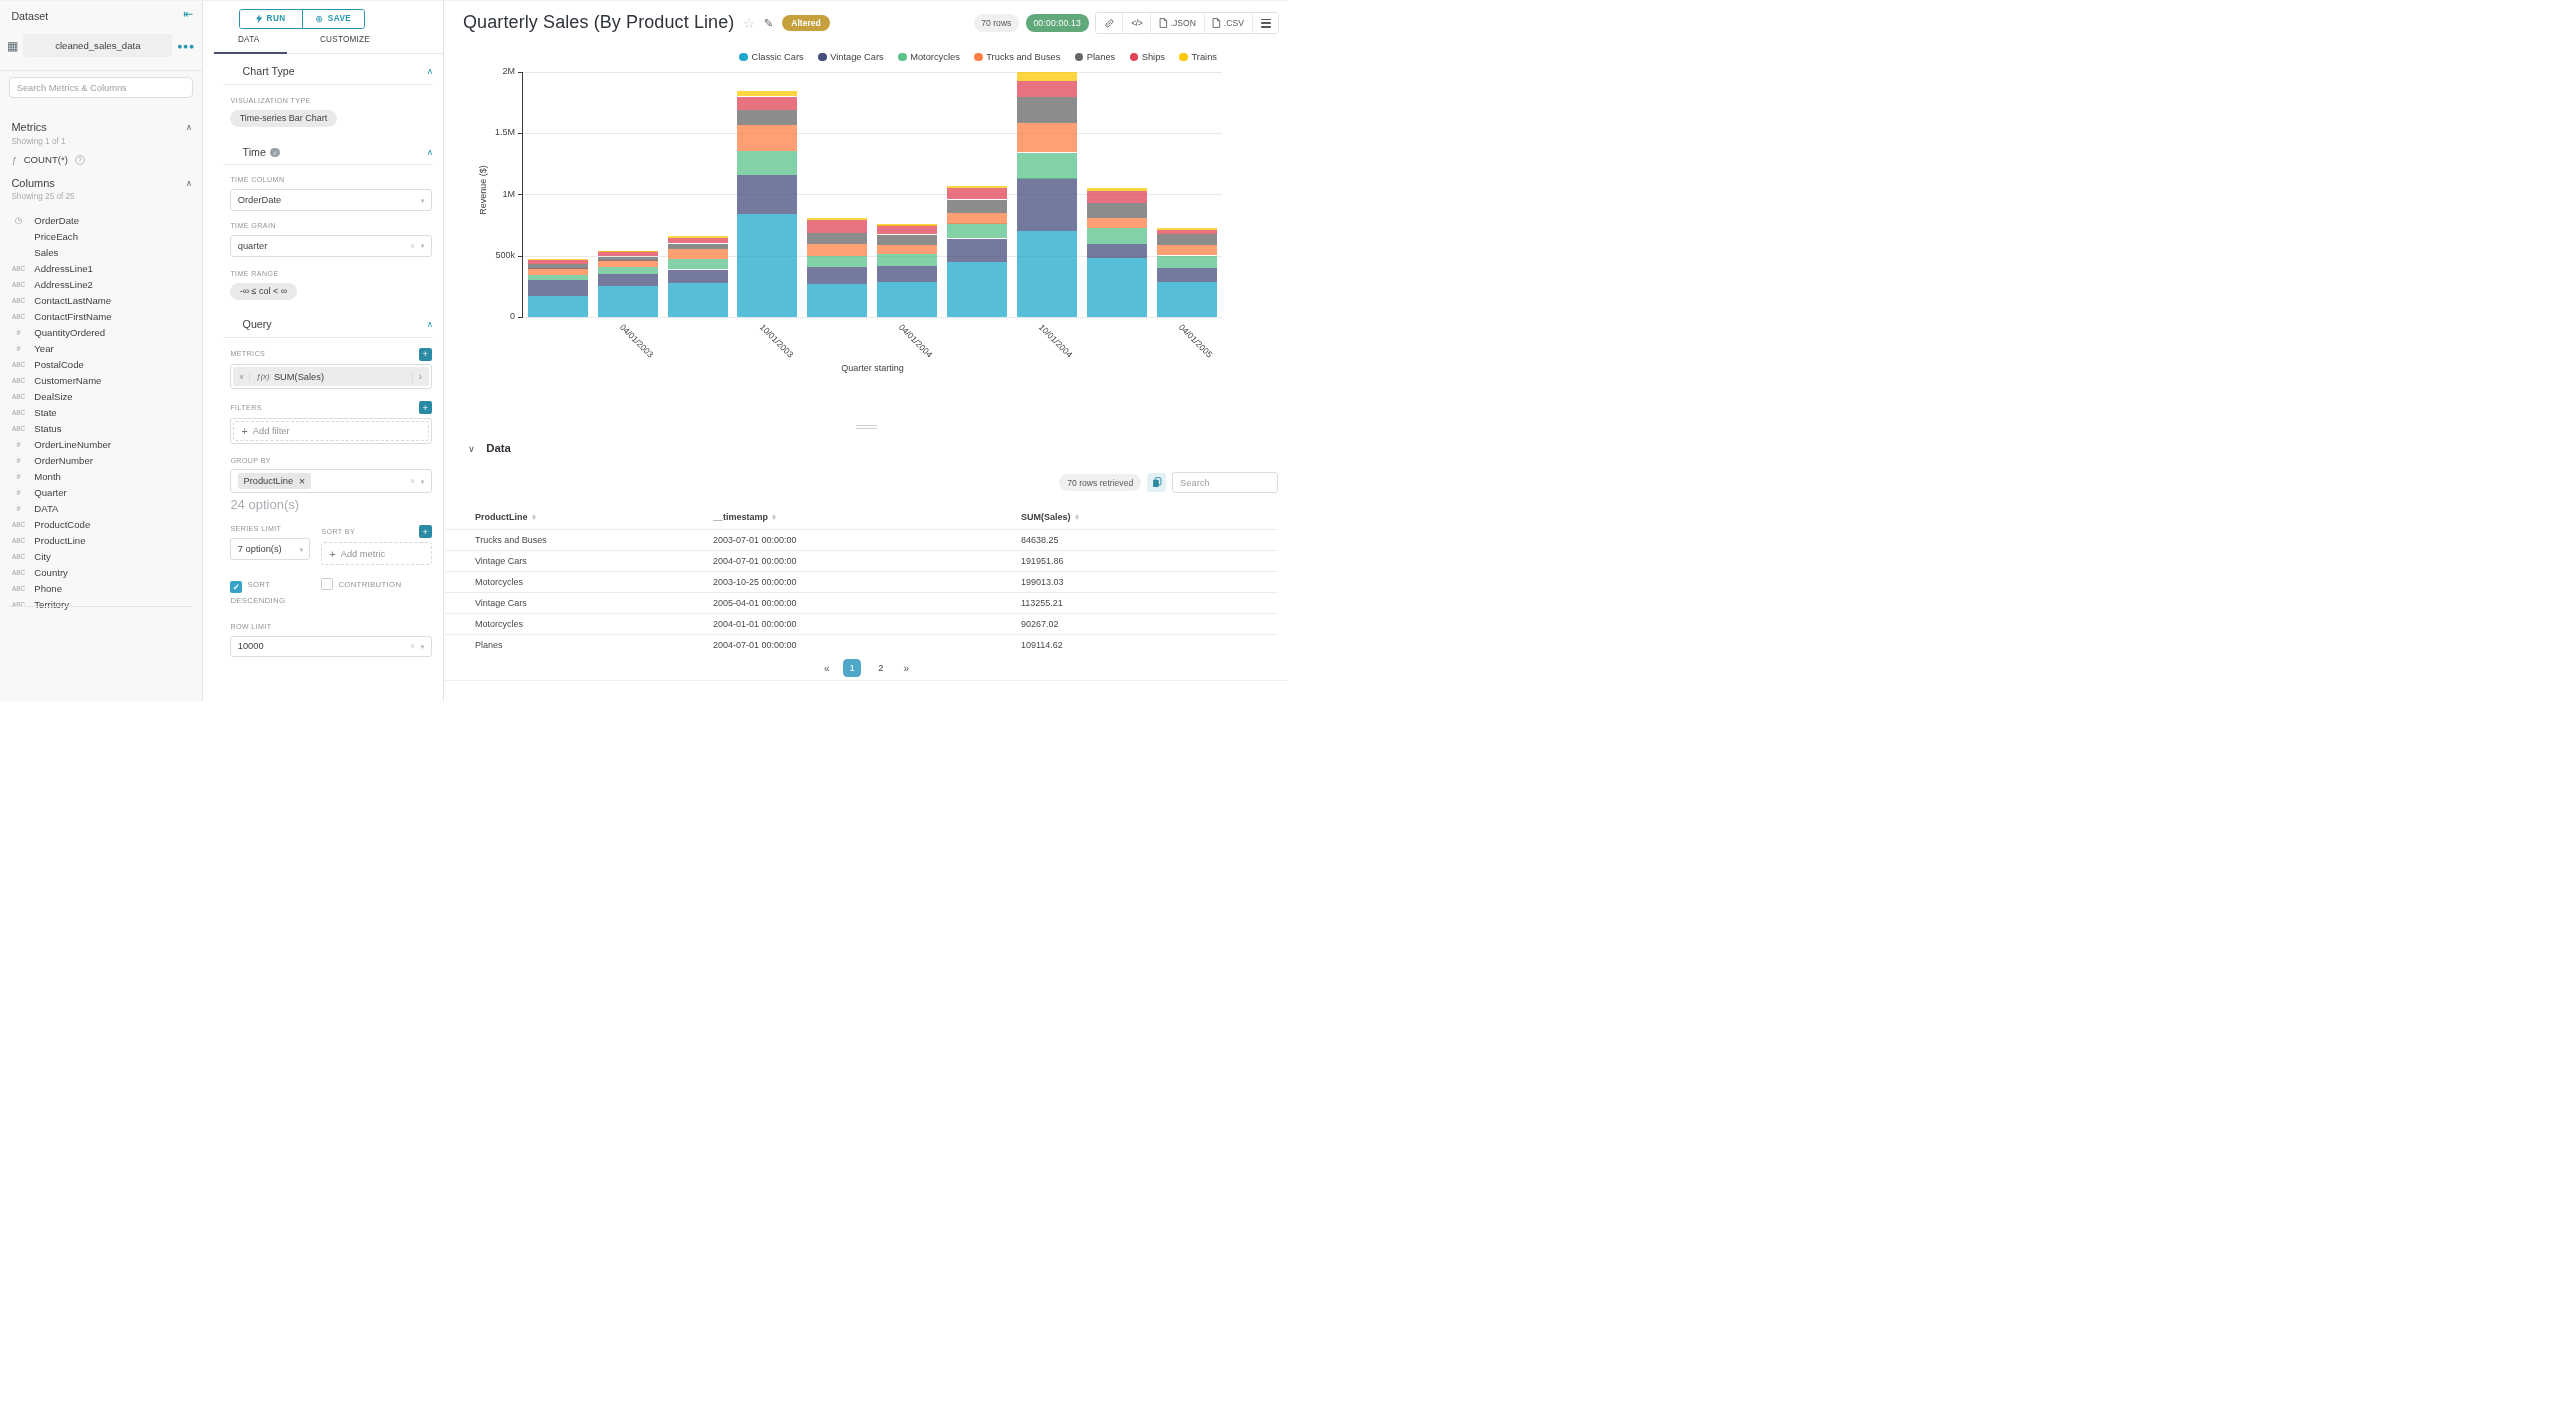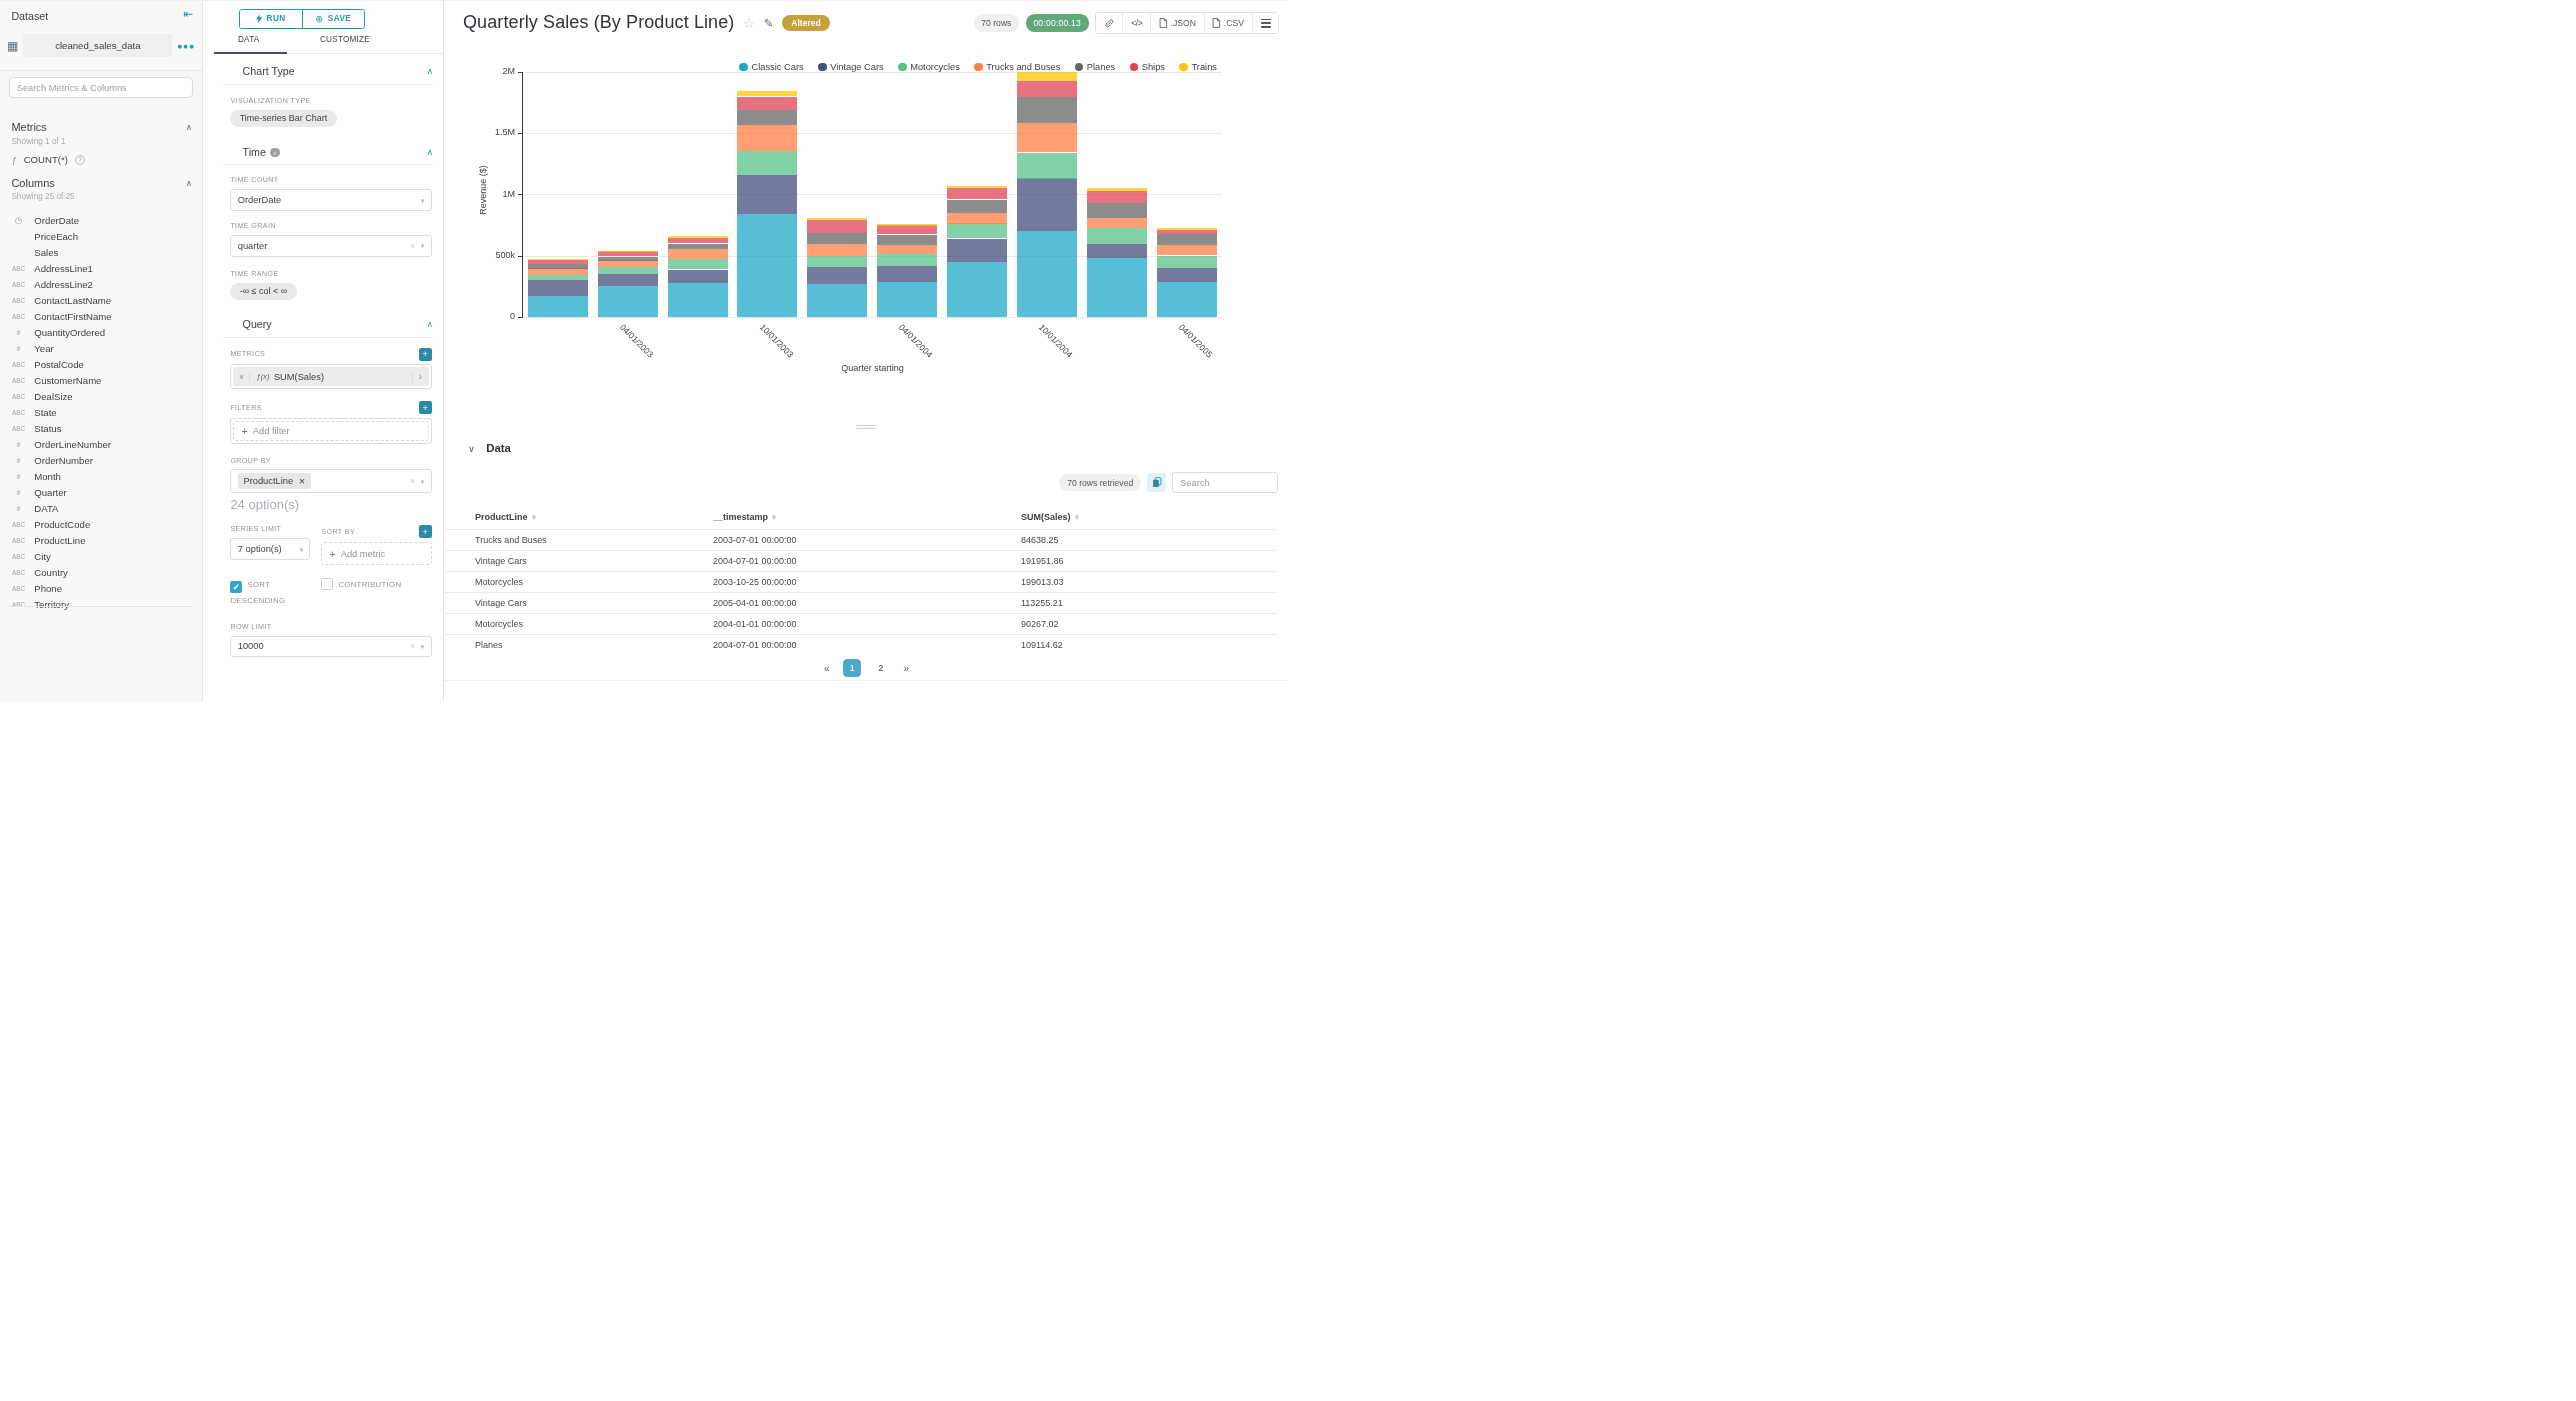--- a/index.html
+++ b/index.html
@@ -86,21 +86,21 @@
   .gray-pill { background:#f0f0f0; color:#54595e; font-size:8.6px; padding:3.6px 7.8px; border-radius:8.6px; }
   .green-pill { background:#61a87b; color:#fff; font-size:8.6px; padding:3.6px 7.8px; border-radius:8.6px; letter-spacing:0.2px; }
   .btn-group { display:flex; border:0.7px solid #e0e0e0; border-radius:2.9px; height:21.4px; overflow:hidden; }
   .bg-item { display:flex; align-items:center; justify-content:center; padding:0 7.8px; gap:2.9px; color:#54595e; font-size:8.6px; cursor:pointer; background:#fff; }
   .bg-item + .bg-item { border-left:0.7px solid #e9e9e9; }
   .code-txt { font-size:8.6px; color:#54595e; letter-spacing:-0.4px; }
   .burger { display:flex; flex-direction:column; gap:1.8px; }
   .burger i { width:10px; height:1.8px; background:#54595e; border-radius:0.7px; }
 
   .legend { position:absolute; top:51px; right:71px; display:flex; gap:14.3px; align-items:center; }
-  .lg-item { display:flex; align-items:center; gap:3.6px; cursor:pointer;margin-top:10px; }
+  .lg-item { display:flex; align-items:center; gap:3.6px; cursor:pointer; }
   .lg-dot { width:8.6px; height:8.6px; border-radius:50%; }
   .lg-txt { font-size:9.3px; color:#3e4144; }
 
   .plot-wrap { position:absolute; left:0; top:0; width:843px; height:400px; }
   .plot { position:absolute; left:78px; top:71px; width:699px; height:245px; }
   .gridline { position:absolute; left:0; width:100%; height:0.7px; background:#e8e8e8; }
   .yaxis-line { position:absolute; left:-1.4px; top:0; width:1.4px; height:246px; background:#3b3b3b; }
   .ytick { position:absolute; left:-5px; width:3.6px; height:1.1px; background:#3b3b3b; }
   .ylab { position:absolute; right:704px; font-size:9px; color:#3e4144; white-space:nowrap; }
   .ylabel-rot { position:absolute; left:13px; top:184px; transform:rotate(-90deg); transform-origin:center; font-size:9px; color:#3e4144; }
@@ -310,21 +310,21 @@
         <div class="ctl-lbl">VISUALIZATION TYPE</div>
         <div style="margin-top:5px;"><span class="pill">Time-series Bar Chart</span></div>
       </div>
 
       <div class="sec-h" style="margin-top:18.6px;">
         <span><span>Time</span><span class="info-circ">i</span></span>
         <span class="chev">∧</span>
       </div>
       <div class="h-div" style="margin-top:6.4px;"></div>
       <div class="ctl" style="margin-top:11.4px;">
-        <div class="ctl-lbl">TIME COUNT</div>
+        <div class="ctl-lbl">TIME COLUMN</div>
         <div class="select" style="margin-top:5px;">
           <span class="grow">OrderDate</span>
           <span class="sel-car">▾</span>
         </div>
       </div>
       <div class="ctl" style="margin-top:11.4px;">
         <div class="ctl-lbl">TIME GRAIN</div>
         <div class="select" style="margin-top:5px;">
           <span class="grow">quarter</span>
           <span class="sel-x">×</span>

